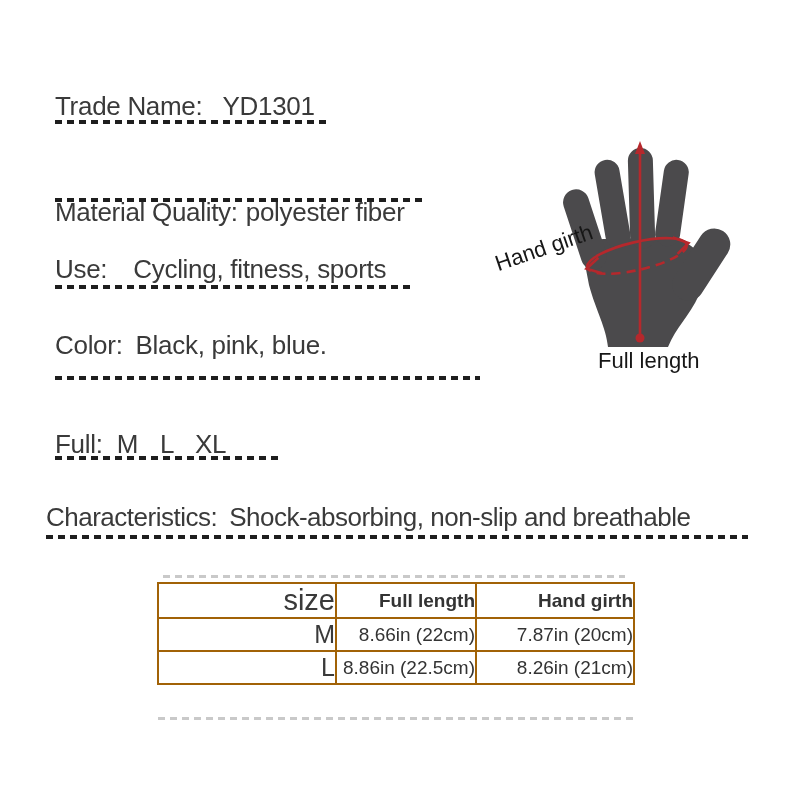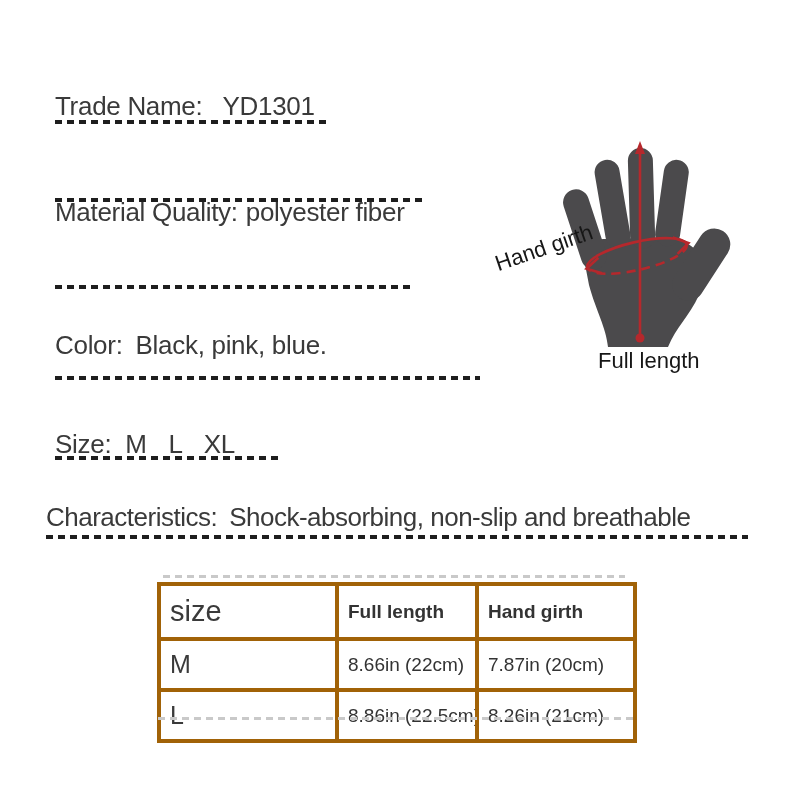--- a/index.html
+++ b/index.html
@@ -59,23 +59,23 @@
   }
   #full-length-label { left: 598px; top: 349px; }
 
   
   #size-table {
     position: absolute; left: 157px; top: 582px;
     width: 476px; border-collapse: collapse;
     table-layout: fixed; color: #333333;
   }
   #size-table th, #size-table td {
-    border: 4px solid #a16207;
-    text-align: left; vertical-align: middle;
-    padding: 9px; white-space: nowrap; overflow: hidden;
+    border: 2px solid #a16207;
+    text-align: right; vertical-align: middle;
+    padding: 0; white-space: nowrap; overflow: hidden;
   }
   #size-table tr { height: 33px; }
   .hdr-size { font-size: 29px; font-weight: normal; color: #3a3a3a; }
   .hdr-col  { font-size: 19px; font-weight: bold;   color: #333333; }
   .cell-size { font-size: 25px; color: #3a3a3a; }
   .cell-val  { font-size: 19px; color: #333333; }
 
   .ghost-dash {
     position: absolute; height: 3px;
     background: repeating-linear-gradient(to right, #c9c9c9 0 7px, transparent 7px 12px);
@@ -91,29 +91,32 @@
   <div class="spec-row" id="row-trade">
     <span class="spec-label">Trade Name:</span><span class="spec-value">YD1301</span>
   </div>
   <div class="dash" id="dash-trade"></div>
 
   <div class="spec-row" id="row-material">
     <span class="spec-label">Material Quality:</span><span class="spec-value">polyester fiber</span>
   </div>
   <div class="dash" id="dash-material"></div>
 
+  <div class="spec-row" id="row-use">
+    <span class="spec-label">Use:</span><span class="spec-value">Cycling, fitness, sports</span>
+  </div>
   <div class="dash" id="dash-use"></div>
 
   <div class="spec-row" id="row-color">
     <span class="spec-label">Color:</span><span class="spec-value">Black, pink, blue.</span>
   </div>
   <div class="dash" id="dash-color"></div>
 
   <div class="spec-row" id="row-size">
-    <span class="spec-label">Size:</span><span class="spec-value">M L XL</span>
+    <span class="spec-label">Full:</span><span class="spec-value">M L XL</span>
   </div>
   <div class="dash" id="dash-size"></div>
 
   <div class="spec-row" id="row-char">
     <span class="spec-label">Characteristics:</span><span class="spec-value">Shock-absorbing, non-slip and breathable</span>
   </div>
   <div class="dash" id="dash-char"></div>
 
   <svg id="glove-svg" width="280" height="270" viewBox="0 0 280 270">
     <g>

